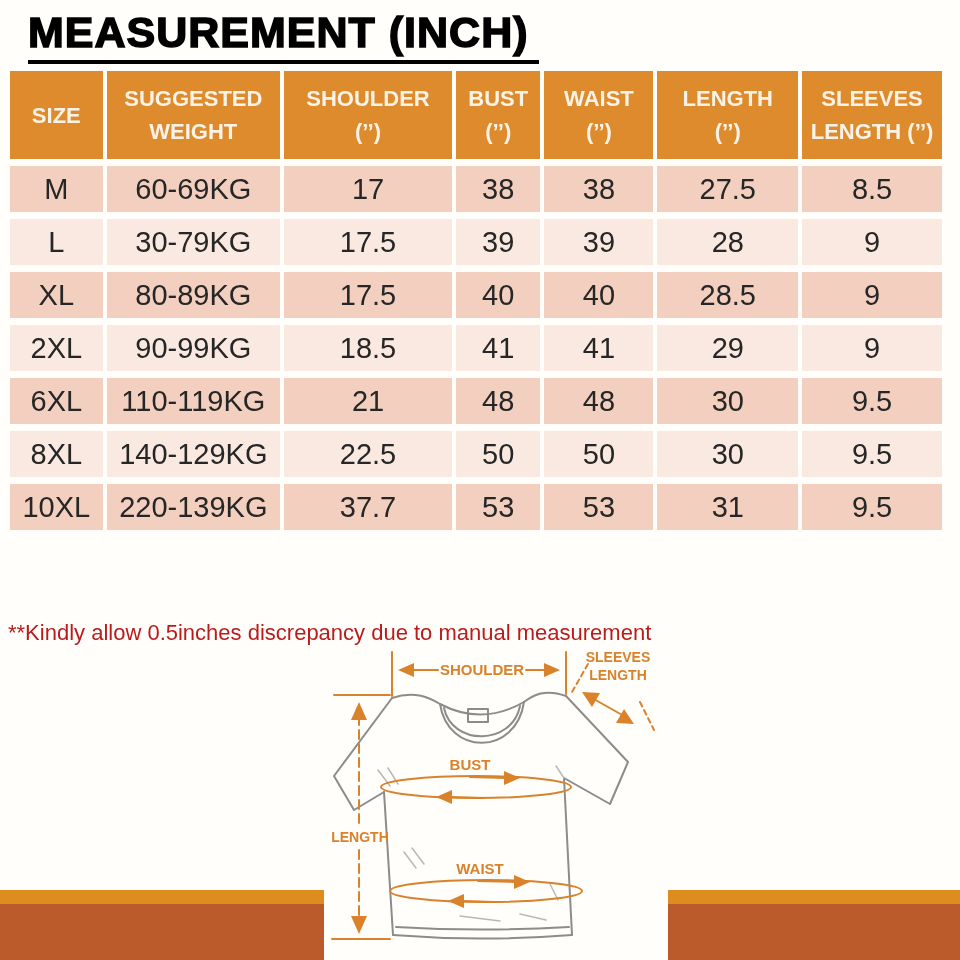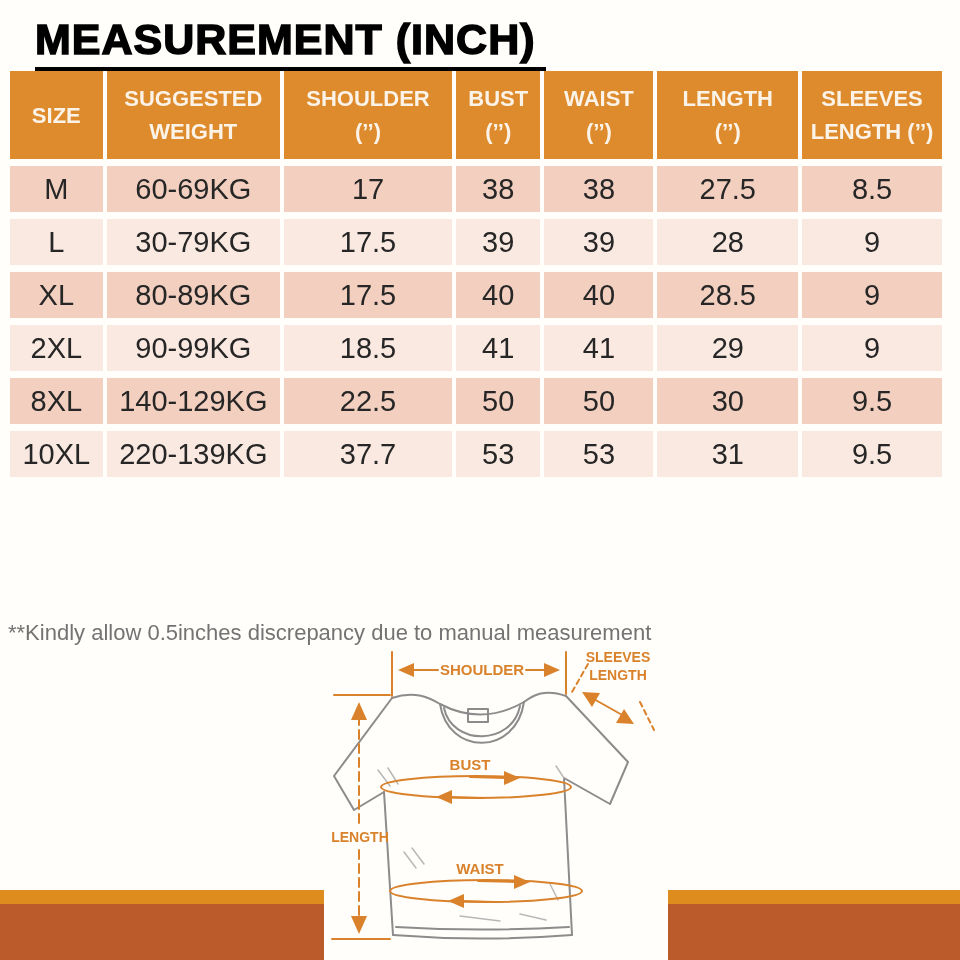--- a/index.html
+++ b/index.html
@@ -1,34 +1,34 @@
 <!DOCTYPE html>
 <html><head>
 <meta charset="utf-8">
 <style>
   html,body{margin:0;padding:0;background:#fffefb;}
   .page{position:relative;width:960px;height:960px;overflow:hidden;
         font-family:"Liberation Sans",sans-serif;background:#fffefb;}
 
-  .title{position:absolute;left:28px;top:8px;margin:7px;
+  .title{position:absolute;left:28px;top:8px;margin:0;
          font-size:43px;font-weight:bold;color:#000;letter-spacing:1px;
          -webkit-text-stroke:1.5px #000;
          border-bottom:4px solid #000;padding:0 10px 3px 0;display:inline-block;}
 
   table.size-table{position:absolute;left:6px;top:64px;width:940px;
         border-collapse:separate;border-spacing:4px 7px;table-layout:fixed;}
   .size-table th{background:#DE8B2D;color:#FBF3E8;font-weight:bold;
         font-size:22px;line-height:1.5;height:88px;vertical-align:middle;
         text-align:center;white-space:pre-line;padding:0 2px;}
   .size-table td{font-size:29px;color:#262626;height:46px;text-align:center;
         vertical-align:middle;padding:0;}
   .size-table tbody tr:nth-child(odd) td{background:#F2CFBF;}
   .size-table tbody tr:nth-child(even) td{background:#FAE9E1;}
 
-  .note{position:absolute;left:8px;top:620px;font-size:22px;color:#737373;}
+  .note{position:absolute;left:8px;top:620px;font-size:22px;color:#b91c1c;}
 
   .diagram{position:absolute;left:320px;top:646px;}
 
   .footer-bar{position:absolute;top:890px;height:70px;}
   .footer-bar .strip{height:14px;background:#DE8C1E;}
   .footer-bar .block{height:56px;background:#BB5B2B;}
   .footer-left{left:0;width:324px;}
   .footer-right{left:668px;width:292px;}
 </style>
 </head>
@@ -94,20 +94,29 @@
         <td>9</td>
       </tr>
       <tr>
         <td>2XL</td>
         <td>90-99KG</td>
         <td>18.5</td>
         <td>41</td>
         <td>41</td>
         <td>29</td>
         <td>9</td>
+      </tr>
+      <tr>
+        <td>6XL</td>
+        <td>110-119KG</td>
+        <td>21</td>
+        <td>48</td>
+        <td>48</td>
+        <td>30</td>
+        <td>9.5</td>
       </tr>
       <tr>
         <td>8XL</td>
         <td>140-129KG</td>
         <td>22.5</td>
         <td>50</td>
         <td>50</td>
         <td>30</td>
         <td>9.5</td>
       </tr>

